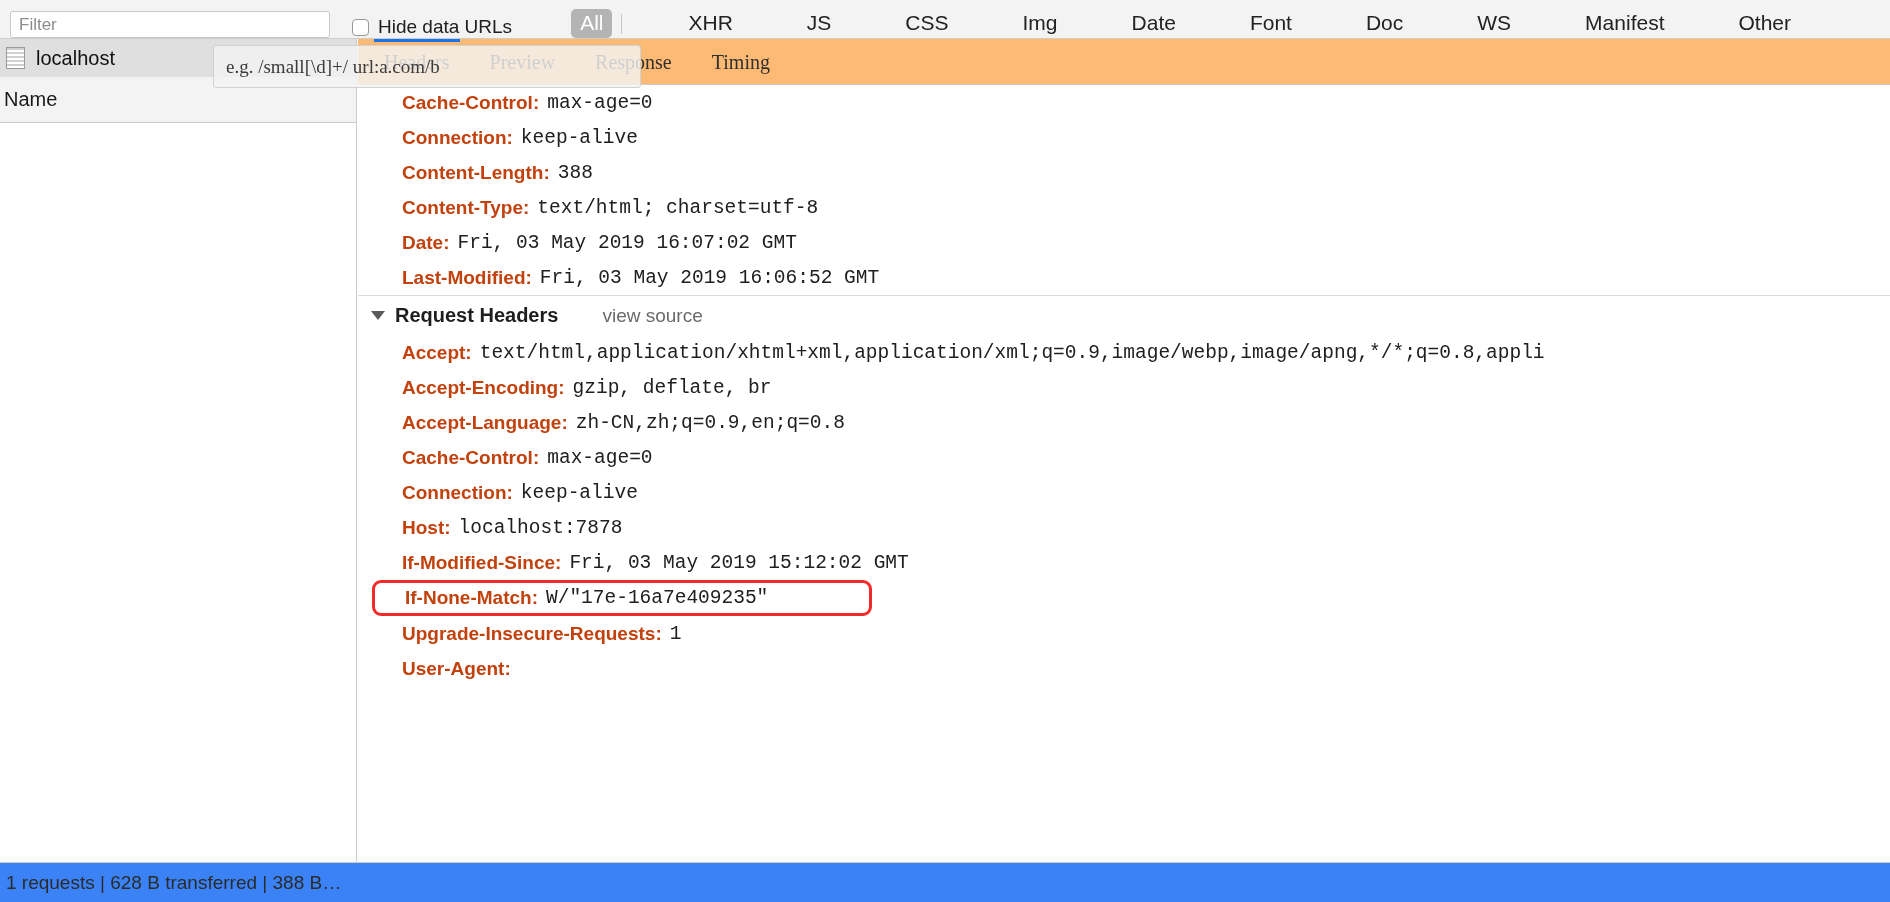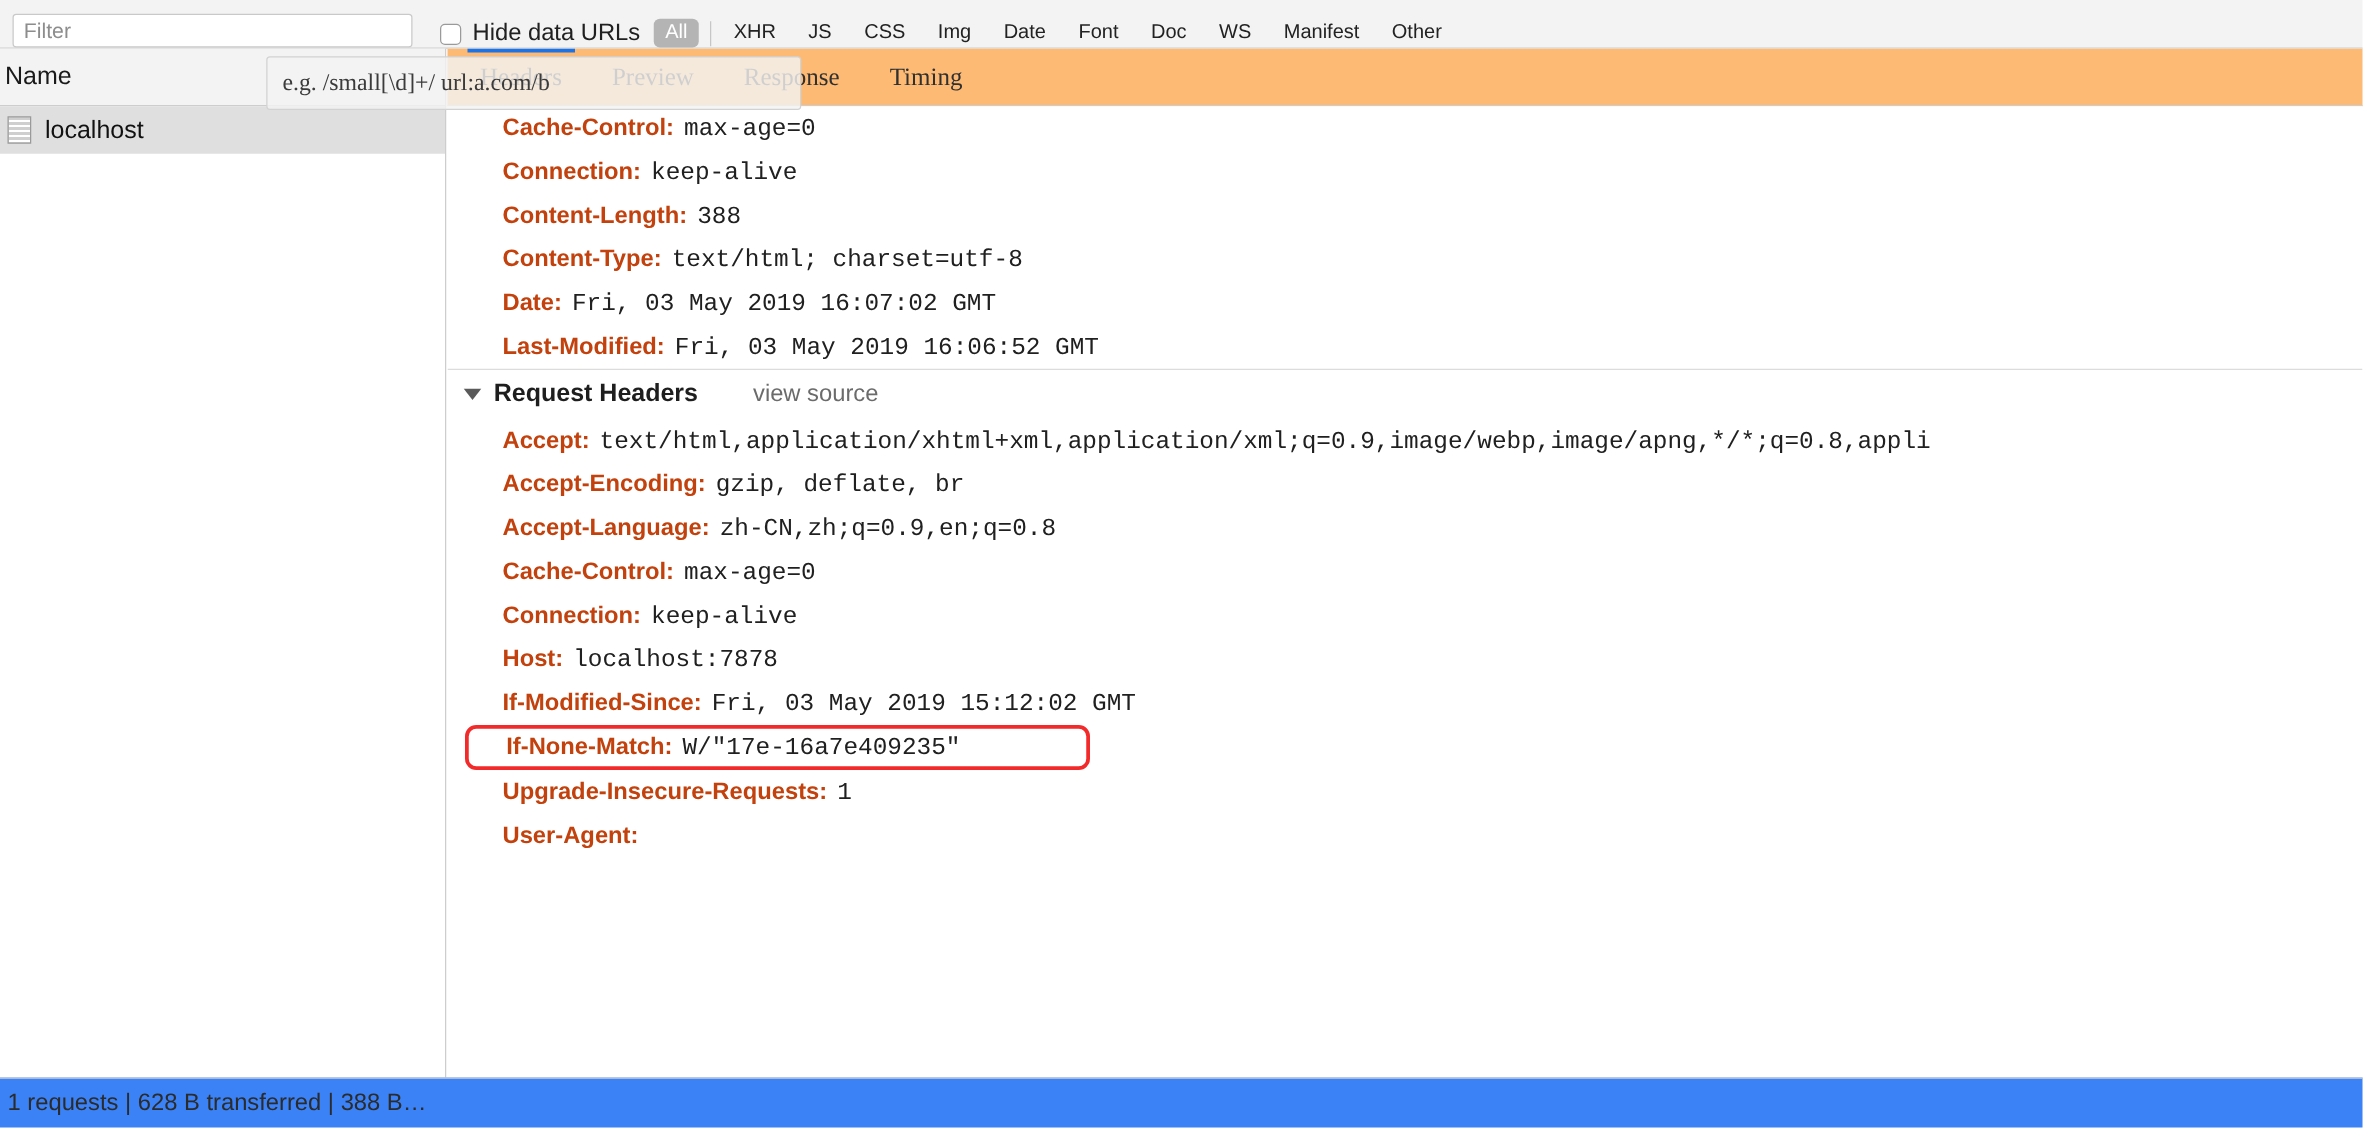--- a/index.html
+++ b/index.html
@@ -50,24 +50,25 @@
     font-size: 19px; color: #202020;
     white-space: nowrap;
   }
 
   #type-filters {
     display: flex; align-items: center;
     margin-left: 11px;
     gap: 0;
   }
   .type-pill {
-    font-size: 16px; color: #222;
+    font-size: 21px; color: #222;
     padding: 2px 9px 3px;
     border-radius: 5px;
     white-space: nowrap;
+    margin-left: 48px;
   }
   .type-pill.selected {
     background: #b4b4b4;
     color: #ffffff;
   }
   .type-sep {
     width: 1px; height: 20px;
     background: #c6c6c6;
     margin: 0 9px;
   }
@@ -255,25 +256,25 @@
     <span class="type-pill plain">Date</span>
     <span class="type-pill plain">Font</span>
     <span class="type-pill plain">Doc</span>
     <span class="type-pill plain">WS</span>
     <span class="type-pill plain">Manifest</span>
     <span class="type-pill plain">Other</span>
   </div>
 </div>
 
 <div id="left-panel">
-  <div id="name-header">Name</div>
   <div id="request-row">
     <span class="doc-icon"></span>
     <span id="request-name">localhost</span>
   </div>
+  <div id="name-header">Name</div>
 </div>
 
 <div id="right-panel">
 
   <div id="tab-strip">
     <span class="tab active">Headers</span>
     <span class="tab">Preview</span>
     <span class="tab">Response</span>
     <span class="tab">Timing</span>
 

